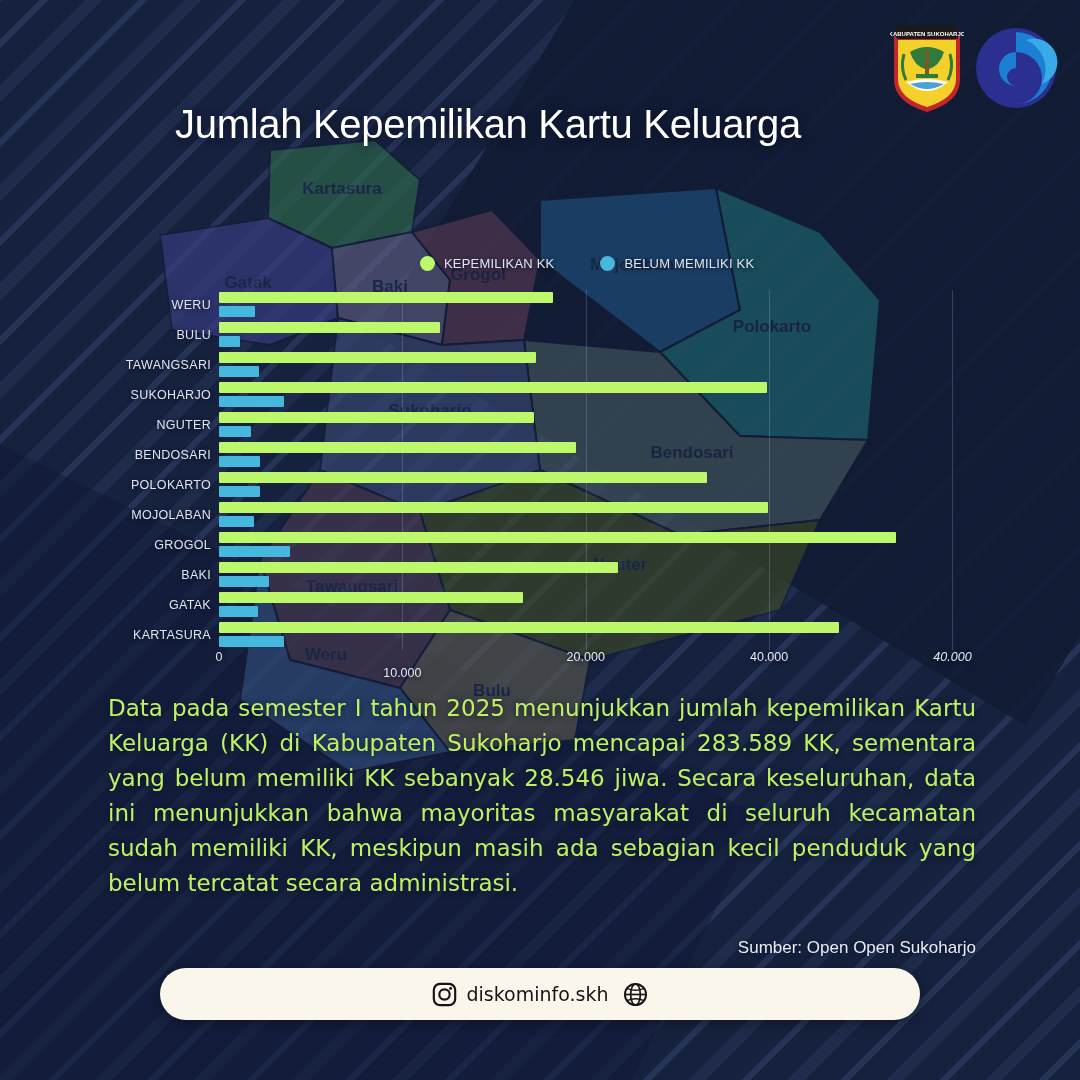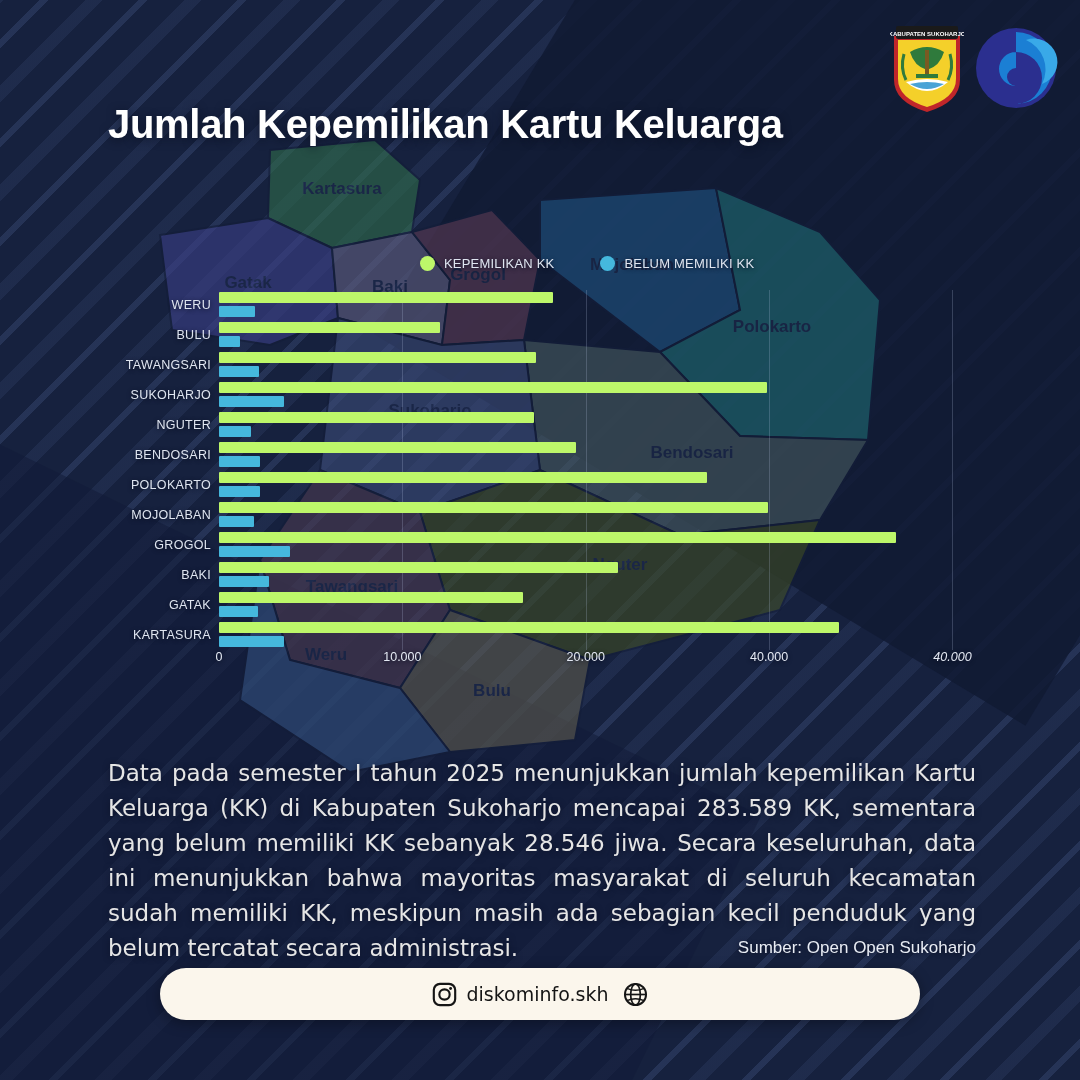--- a/index.html
+++ b/index.html
@@ -50,23 +50,24 @@
   }
 
   
   .logos{position:absolute;top:22px;right:22px;display:flex;align-items:center;gap:10px;}
   .crest{width:74px;height:92px;}
   .kominfo{width:84px;height:84px;}
 
   
   .title{
     position:absolute;left:108px;top:100px;width:760px;
-    color:#ffffff;font-size:40px;font-weight:bold;line-height:1.22;
+    color:#ffffff;font-size:40px;font-weight:normal;line-height:1.22;
     letter-spacing:-.3px;
     text-shadow:0 2px 10px rgba(8,12,28,.65);
+    text-align:center;
   }
   .title div{white-space:nowrap;}
 
   
   .chart{
     position:absolute;left:120px;top:250px;width:860px;height:440px;
   }
   .legend{
     position:absolute;left:300px;top:6px;display:flex;gap:46px;align-items:center;
   }
@@ -105,22 +106,22 @@
     position:absolute;left:99px;top:400px;right:0;height:24px;
   }
   .xtick{
     position:absolute;top:0;color:#e4e9f3;font-size:12.5px;
     transform:translateX(-50%);white-space:nowrap;
     text-shadow:0 1px 4px rgba(10,14,32,.9);
   }
 
   
   .narrative{
-    position:absolute;left:108px;top:756px;width:868px;
-    color:#e5e5e5;font-size:23px;line-height:1.52;
+    position:absolute;left:108px;top:691px;width:868px;
+    color:#bef264;font-size:23px;line-height:1.52;
     text-align:justify;
     font-family:"DejaVu Sans", sans-serif;
     text-shadow:0 1px 6px rgba(10,14,32,.75);
   }
   .source{
     position:absolute;right:104px;top:938px;
     color:#e8ecf4;font-size:17px;
     text-shadow:0 1px 5px rgba(10,14,32,.8);
   }
 
@@ -309,21 +310,21 @@
           </div>
           <div class="row">
             <div class="bar bar-green" style="width: 81.4458%; background: rgb(189, 247, 106);"></div>
             <div class="bar bar-cyan" style="width: 8.53012%; background: rgb(69, 184, 221);"></div>
           </div>
         </div>
     </div>
 
     <div class="xaxis" id="xaxis">
         <span class="xtick" style="left: 0%;">0</span>
-        <span class="xtick" style="left: 24.0964%;">10.000</span>
+        <span class="xtick" style="left: 24.0964%; margin-top: 16px;">10.000</span>
         <span class="xtick" style="left: 48.1928%;">20.000</span>
         <span class="xtick" style="left: 72.2892%;">40.000</span>
         <span class="xtick" style="left: 96.3855%; font-style: italic;">40.000</span>
       </div>
   </div>
 
   <div class="narrative">Data pada semester I tahun 2025 menunjukkan jumlah kepemilikan Kartu Keluarga (KK) di Kabupaten Sukoharjo mencapai 283.589 KK, sementara yang belum memiliki KK sebanyak 28.546 jiwa. Secara keseluruhan, data ini menunjukkan bahwa mayoritas masyarakat di seluruh kecamatan sudah memiliki KK, meskipun masih ada sebagian kecil penduduk yang belum tercatat secara administrasi.</div>
   <div class="source">Sumber: Open Open Sukoharjo</div>
 
   <div class="footer">

